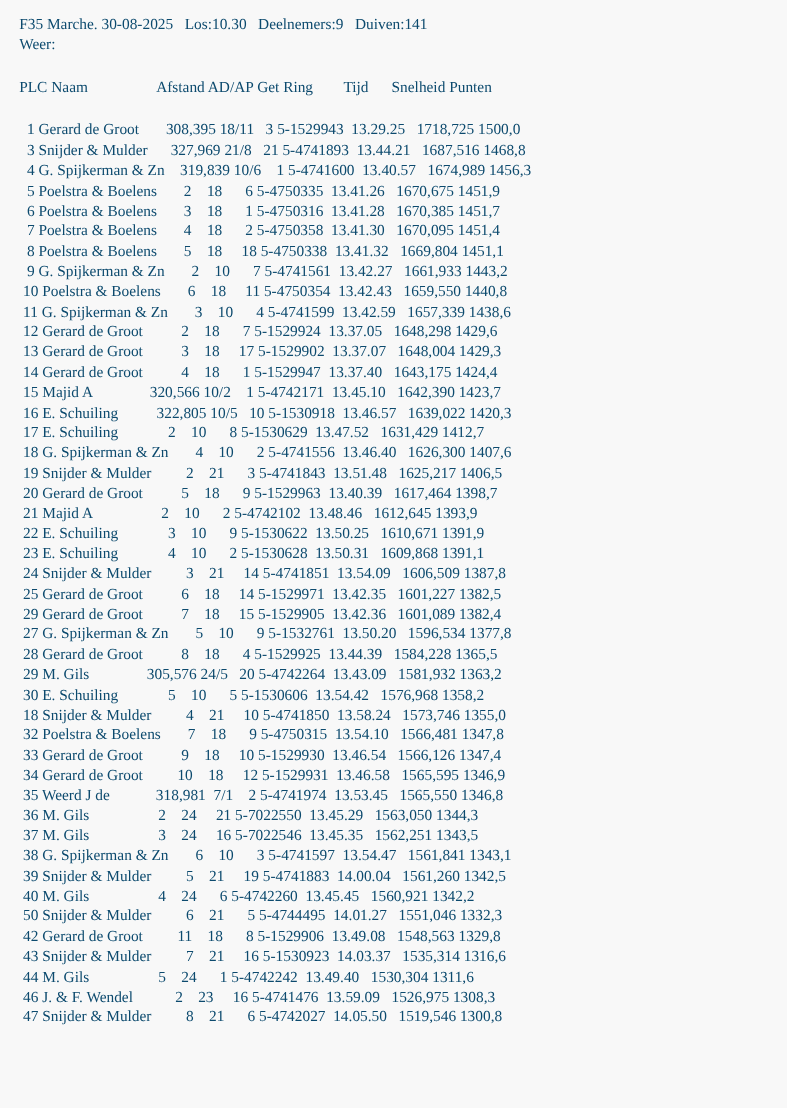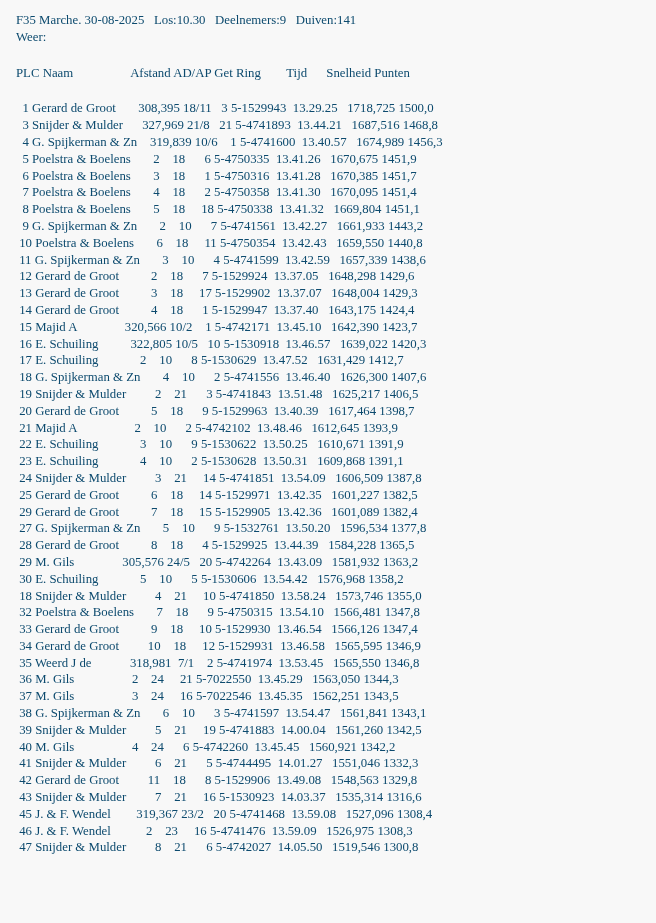--- a/index.html
+++ b/index.html
@@ -64,20 +64,20 @@
       <div class="line"><span> 18</span> <span>Snijder &amp; Mulder      </span><span>   4   </span> <span>21   </span><span>  10</span> <span>5-4741850</span>  <span>13.58.24</span>   <span>1573,746</span> <span>1355,0</span></div>
       <div class="line"><span> 32</span> <span>Poelstra &amp; Boelens    </span><span>   7   </span> <span>18   </span><span>   9</span> <span>5-4750315</span>  <span>13.54.10</span>   <span>1566,481</span> <span>1347,8</span></div>
       <div class="line"><span> 33</span> <span>Gerard de Groot       </span><span>   9   </span> <span>18   </span><span>  10</span> <span>5-1529930</span>  <span>13.46.54</span>   <span>1566,126</span> <span>1347,4</span></div>
       <div class="line"><span> 34</span> <span>Gerard de Groot       </span><span>  10   </span> <span>18   </span><span>  12</span> <span>5-1529931</span>  <span>13.46.58</span>   <span>1565,595</span> <span>1346,9</span></div>
       <div class="line"><span> 35</span> <span>Weerd J de            </span><span>318,981</span> <span> 7/1 </span><span>   2</span> <span>5-4741974</span>  <span>13.53.45</span>   <span>1565,550</span> <span>1346,8</span></div>
       <div class="line"><span> 36</span> <span>M. Gils               </span><span>   2   </span> <span>24   </span><span>  21</span> <span>5-7022550</span>  <span>13.45.29</span>   <span>1563,050</span> <span>1344,3</span></div>
       <div class="line"><span> 37</span> <span>M. Gils               </span><span>   3   </span> <span>24   </span><span>  16</span> <span>5-7022546</span>  <span>13.45.35</span>   <span>1562,251</span> <span>1343,5</span></div>
       <div class="line"><span> 38</span> <span>G. Spijkerman &amp; Zn    </span><span>   6   </span> <span>10   </span><span>   3</span> <span>5-4741597</span>  <span>13.54.47</span>   <span>1561,841</span> <span>1343,1</span></div>
       <div class="line"><span> 39</span> <span>Snijder &amp; Mulder      </span><span>   5   </span> <span>21   </span><span>  19</span> <span>5-4741883</span>  <span>14.00.04</span>   <span>1561,260</span> <span>1342,5</span></div>
       <div class="line"><span> 40</span> <span>M. Gils               </span><span>   4   </span> <span>24   </span><span>   6</span> <span>5-4742260</span>  <span>13.45.45</span>   <span>1560,921</span> <span>1342,2</span></div>
-      <div class="line"><span> 41</span> <span>Snijder &amp; Mulder      </span><span>   6   </span> <span>21   </span><span>   5</span> <span>5-4744495</span>  <span>14.01.27</span>   <span>1551,046</span> <span>1332,3</span></div>
+      <div class="line"><span> 50</span> <span>Snijder &amp; Mulder      </span><span>   6   </span> <span>21   </span><span>   5</span> <span>5-4744495</span>  <span>14.01.27</span>   <span>1551,046</span> <span>1332,3</span></div>
       <div class="line"><span> 42</span> <span>Gerard de Groot       </span><span>  11   </span> <span>18   </span><span>   8</span> <span>5-1529906</span>  <span>13.49.08</span>   <span>1548,563</span> <span>1329,8</span></div>
       <div class="line"><span> 43</span> <span>Snijder &amp; Mulder      </span><span>   7   </span> <span>21   </span><span>  16</span> <span>5-1530923</span>  <span>14.03.37</span>   <span>1535,314</span> <span>1316,6</span></div>
-      <div class="line"><span> 45</span> <span>J. &amp; F. Wendel        </span><span>319,367</span> <span>23/2 </span><span>  20</span> <span>5-4741468</span>  <span>13.59.08</span>   <span>1527,096</span> <span>1308,4</span></div>
+      <div class="line"><span> 44</span> <span>M. Gils               </span><span>   5   </span> <span>24   </span><span>   1</span> <span>5-4742242</span>  <span>13.49.40</span>   <span>1530,304</span> <span>1311,6</span></div>
       <div class="line"><span> 46</span> <span>J. &amp; F. Wendel        </span><span>   2   </span> <span>23   </span><span>  16</span> <span>5-4741476</span>  <span>13.59.09</span>   <span>1526,975</span> <span>1308,3</span></div>
       <div class="line"><span> 47</span> <span>Snijder &amp; Mulder      </span><span>   8   </span> <span>21   </span><span>   6</span> <span>5-4742027</span>  <span>14.05.50</span>   <span>1519,546</span> <span>1300,8</span></div>
     </div>
 </div>
 
 </body></html>

